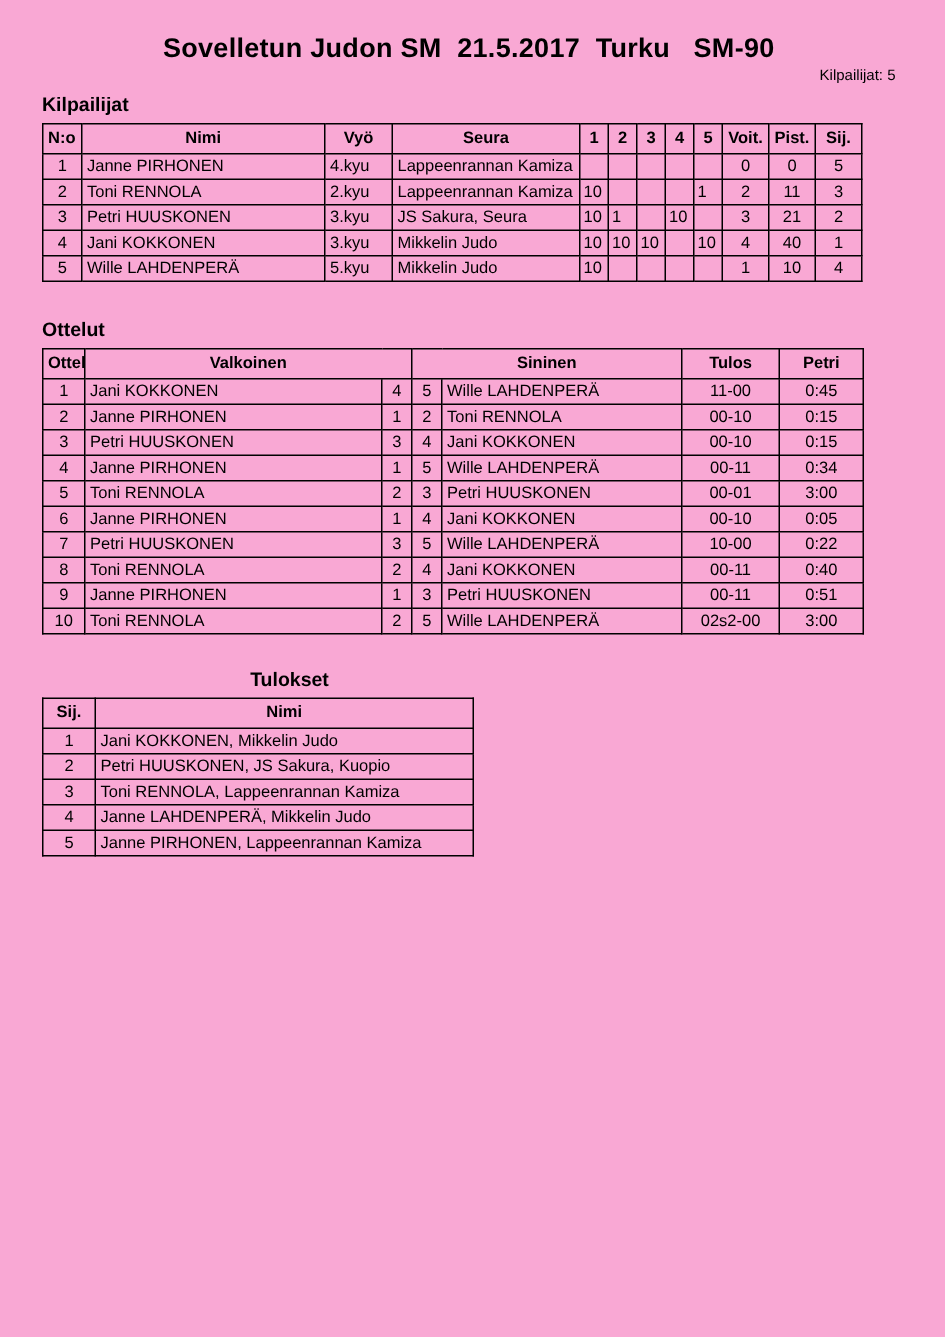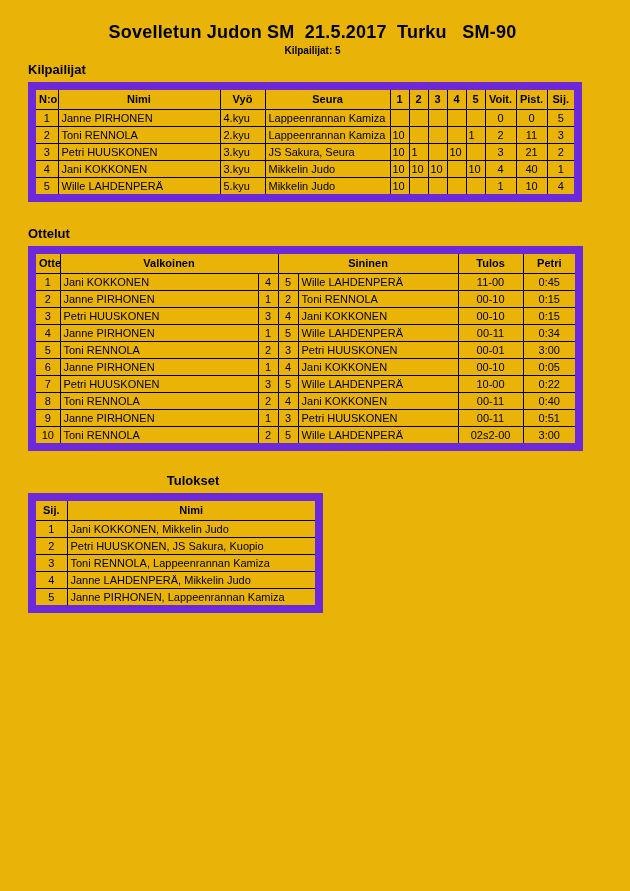--- a/index.html
+++ b/index.html
@@ -7,48 +7,48 @@
     padding: 0;
     background: #ffffff;
     font-family: "Liberation Sans", sans-serif;
     color: #000000;
   }
   .page {
     width: 630px;
     height: 891px;
     box-sizing: border-box;
     padding: 14px 33px 0 28px;
-    background: #eab308;
+    background: #f9a8d4;
     overflow: hidden;
   }
   .doc-title {
     font-size: 18px;
     font-weight: bold;
     text-align: center;
     margin: 8px 0 2px 0;
     white-space: pre-wrap;
     letter-spacing: 0.2px;
   }
   .competitors-count {
-    text-align: center;
+    text-align: right;
     font-size: 10px;
-    font-weight: bold;
+    font-weight: normal;
     margin: 2px 0 6px 0;
   }
   .section-title {
     font-size: 13px;
     font-weight: bold;
     margin: 0 0 5px 0;
   }
   .st-wide  { width: 460px; text-align: left; }
   .st-small { width: 330px; text-align: center; }
   table.tbl {
     border-collapse: collapse;
     table-layout: fixed;
-    border: 8px solid #6d28d9;
+    border: 1px solid #6d28d9;
   }
   .tbl th, .tbl td {
     border: 1px solid #000000;
     font-size: 11px;
     line-height: 13px;
     overflow: hidden;
     white-space: nowrap;
     padding: 0;
     vertical-align: middle;
   }

